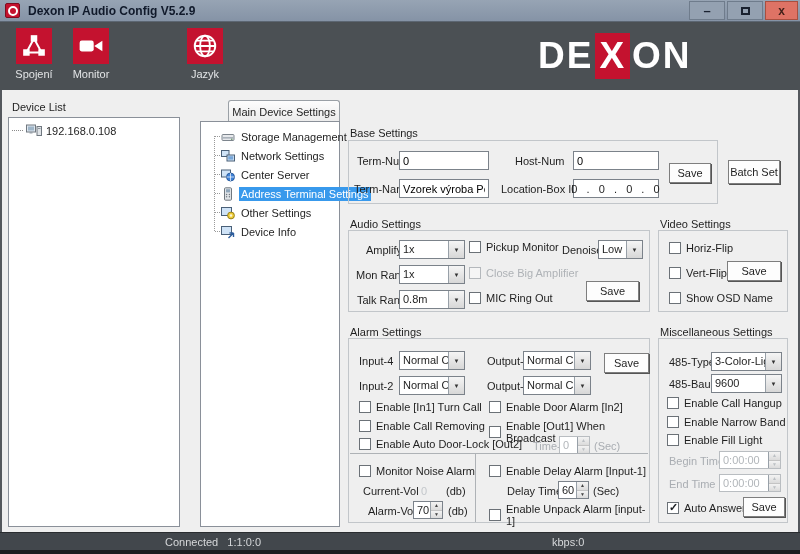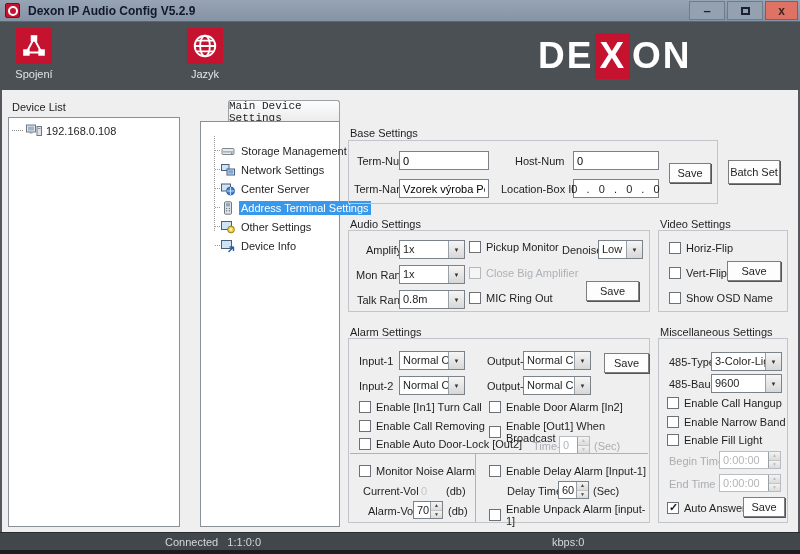--- a/index.html
+++ b/index.html
@@ -30,26 +30,26 @@
     color:#fff; font-weight:bold; font-size:37px; letter-spacing:2px; }
   .logo .xblock { background:#c4122f; height:46px; padding:0 4px; margin:0 2px; display:flex; align-items:center; }
 
   
   .main { position:absolute; left:0; top:90px; width:800px; height:442px; background:#efefef;
     box-shadow: inset 2px 0 0 #54585d, inset -2px 0 0 #54585d; }
   .seclabel { position:absolute; color:#1f1f1f; }
   .panelbox { position:absolute; background:#fff; border:1px solid #8a9099; }
   .tab { position:absolute; left:228px; top:10px; width:112px; height:22px;
     background:linear-gradient(#fdfdfd,#ebebeb); border:1px solid #9aa0a6; border-bottom:none;
-    border-radius:3px 3px 0 0; display:flex; align-items:center; justify-content:center;font-family:Liberation Mono, monospace; }
+    border-radius:3px 3px 0 0; display:flex; align-items:center; justify-content:center; }
 
   
   .drow { display:flex; align-items:center; padding:6px 2px 0 3px; cursor:default; }
   .dash { width:11px; border-top:1px dotted #8a8a8a; margin-right:3px; flex:none; }
-  .tree { position:relative; padding-top:19px; }
+  .tree { position:relative; padding-top:5px; }
   .vline { position:absolute; left:13px; top:14px; height:95px; border-left:1px dotted #9a9a9a; }
   .trow { position:relative; display:flex; align-items:center; height:19px; padding-left:20px; cursor:default; }
   .trow::before { content:''; position:absolute; left:14px; top:9px; width:5px; border-top:1px dotted #9a9a9a; }
   .trow .mico { flex:none; margin-right:4px; }
   .tlabel { padding:1px 2px; white-space:nowrap; }
   .trow.selected .tlabel { background:#3899ec; color:#fff; }
 
   
   .group { position:absolute; border:1px solid #c2c6ca; }
   .lbl { position:absolute; white-space:nowrap; }
@@ -114,20 +114,29 @@
       <span class="tico">
         <svg width="26" height="26" viewBox="0 0 24 24" aria-hidden="true">
           <path d="M12 5 L5 18 M12 5 L19 18 M5 18 L19 18" stroke="#fff" stroke-width="1.8" fill="none"></path>
           <rect x="9" y="2" width="6" height="6" fill="#fff"></rect>
           <rect x="2" y="15" width="6" height="6" fill="#fff"></rect>
           <rect x="16" y="15" width="6" height="6" fill="#fff"></rect>
         </svg>
       </span>
       <span class="tlbl">Spojení</span>
     </div>
+    <div class="tool" style="left:62px">
+      <span class="tico">
+        <svg width="26" height="26" viewBox="0 0 24 24" aria-hidden="true">
+          <rect x="1.5" y="7" width="13" height="10" rx="2" fill="#fff"></rect>
+          <path d="M15 12 L22.5 7.2 V16.8 Z" fill="#fff"></path>
+        </svg>
+      </span>
+      <span class="tlbl">Monitor</span>
+    </div>
     <div class="tool" style="left:176px">
       <span class="tico">
         <svg width="26" height="26" viewBox="0 0 24 24" fill="none" stroke="#fff" stroke-width="1.7" aria-hidden="true">
           <circle cx="12" cy="12" r="9.5"></circle>
           <ellipse cx="12" cy="12" rx="4.5" ry="9.5"></ellipse>
           <path d="M2.5 12 H21.5 M4.2 7 H19.8 M4.2 17 H19.8"></path>
         </svg>
       </span>
       <span class="tlbl">Jazyk</span>
     </div>
@@ -300,21 +309,21 @@
       </div>
       <div class="cbrow" style="left:10px;top:61px">
         <span class="cb"></span>
         <span class="cblbl">Show OSD Name</span>
       </div>
       <div class="btn" style="left:68px;top:30px;width:54px;height:20px">Save</div>
     </div>
 
     <span class="seclabel" style="left:350px;top:236px">Alarm Settings</span>
     <div class="group" style="left:348px;top:248px;width:302px;height:185px">
-      <span class="lbl" style="left:10px;top:16px">Input-1</span>
+      <span class="lbl" style="left:10px;top:16px">Input-4</span>
       <div class="dd" style="left:50px;top:12px;width:66px">
         <span class="ddv">Normal Open</span>
         <span class="dda">▼</span>
       </div>
       <span class="lbl" style="left:138px;top:16px">Output-1</span>
       <div class="dd" style="left:174px;top:12px;width:68px">
         <span class="ddv">Normal Close</span>
         <span class="dda">▼</span>
       </div>
       <div class="btn" style="left:255px;top:14px;width:45px;height:20px">Save</div>

